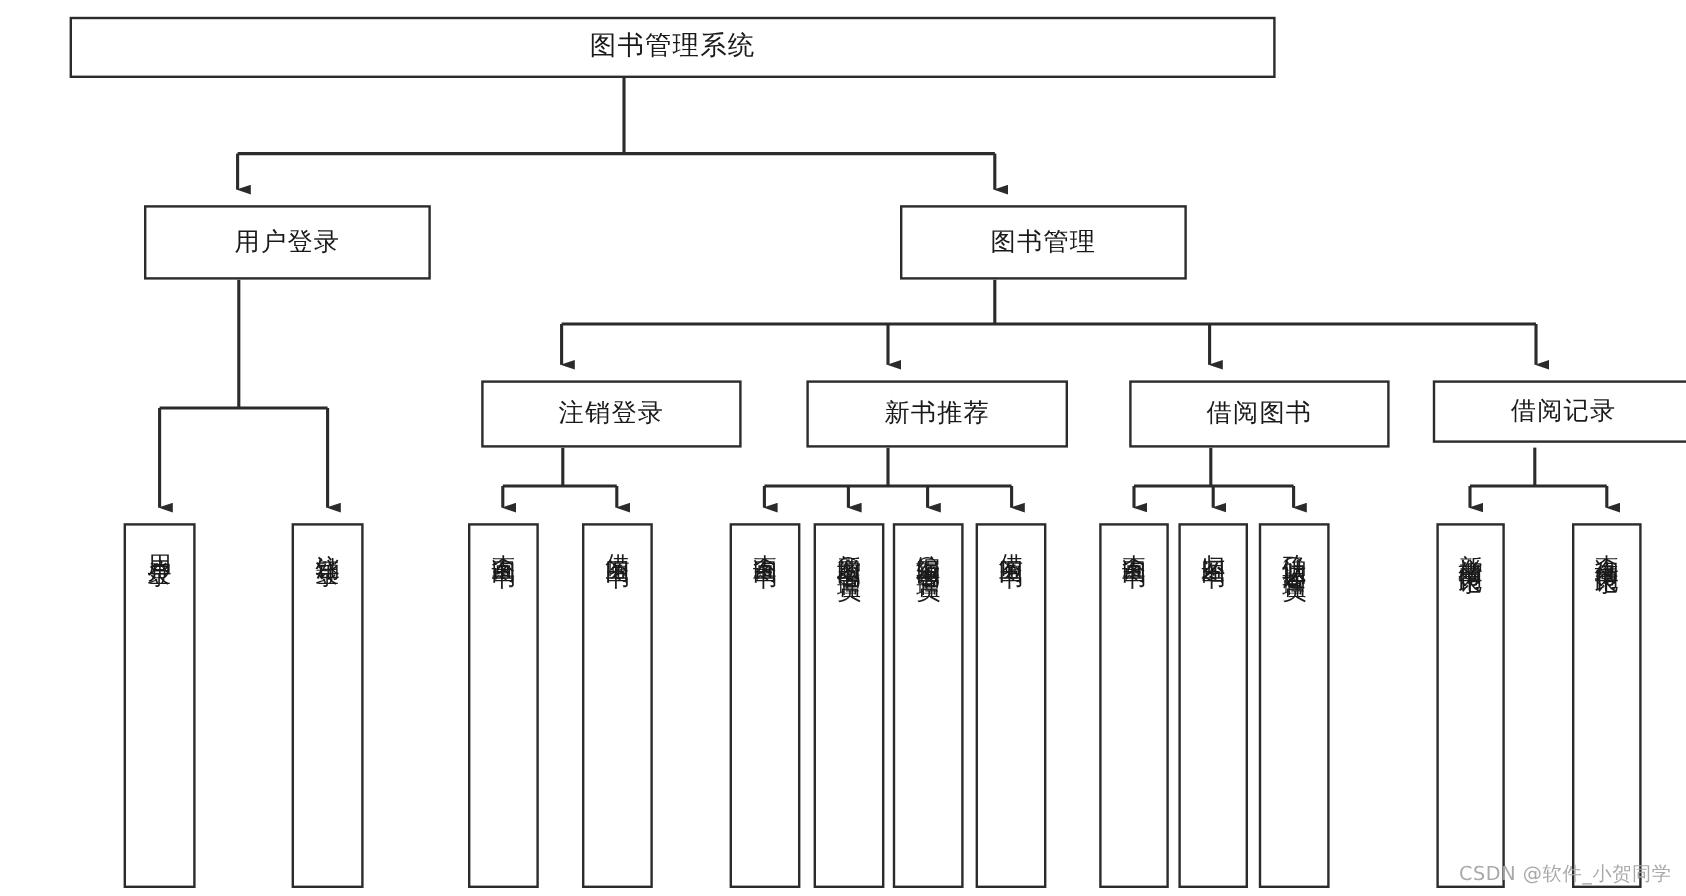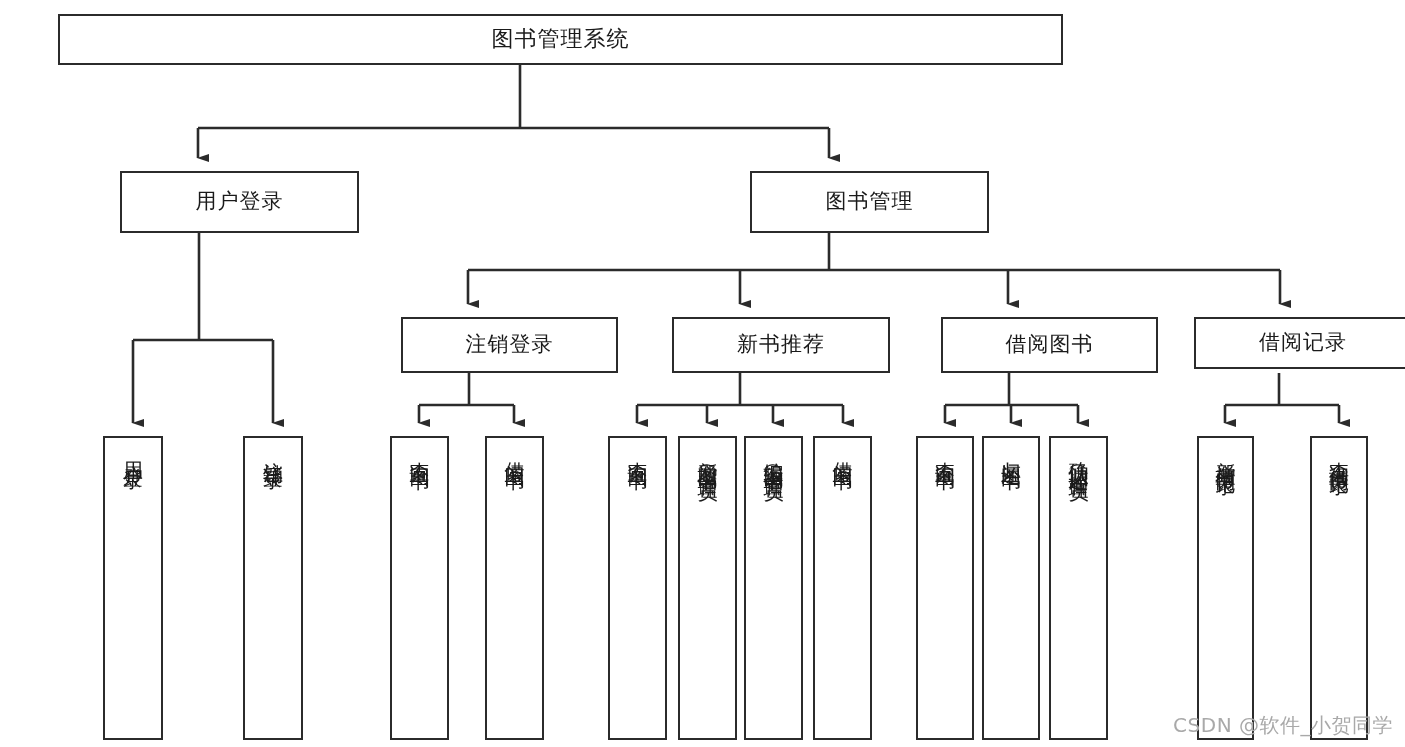--- a/index.html
+++ b/index.html
@@ -62,21 +62,21 @@
     white-space: nowrap;
     color: #1a1a1a;
   }
   .htext {
     white-space: nowrap;
   }
   #watermark {
     position: absolute;
     right: 12px;
     bottom: 8px;
-    font-size: 20px;
+    font-size: 16px;
     color: #a9a9a9;
     z-index: 5;
     white-space: nowrap;
     letter-spacing: 0.5px;
   }
 </style>
 </head>
 <body>
 
 <div id="diagram-root">

